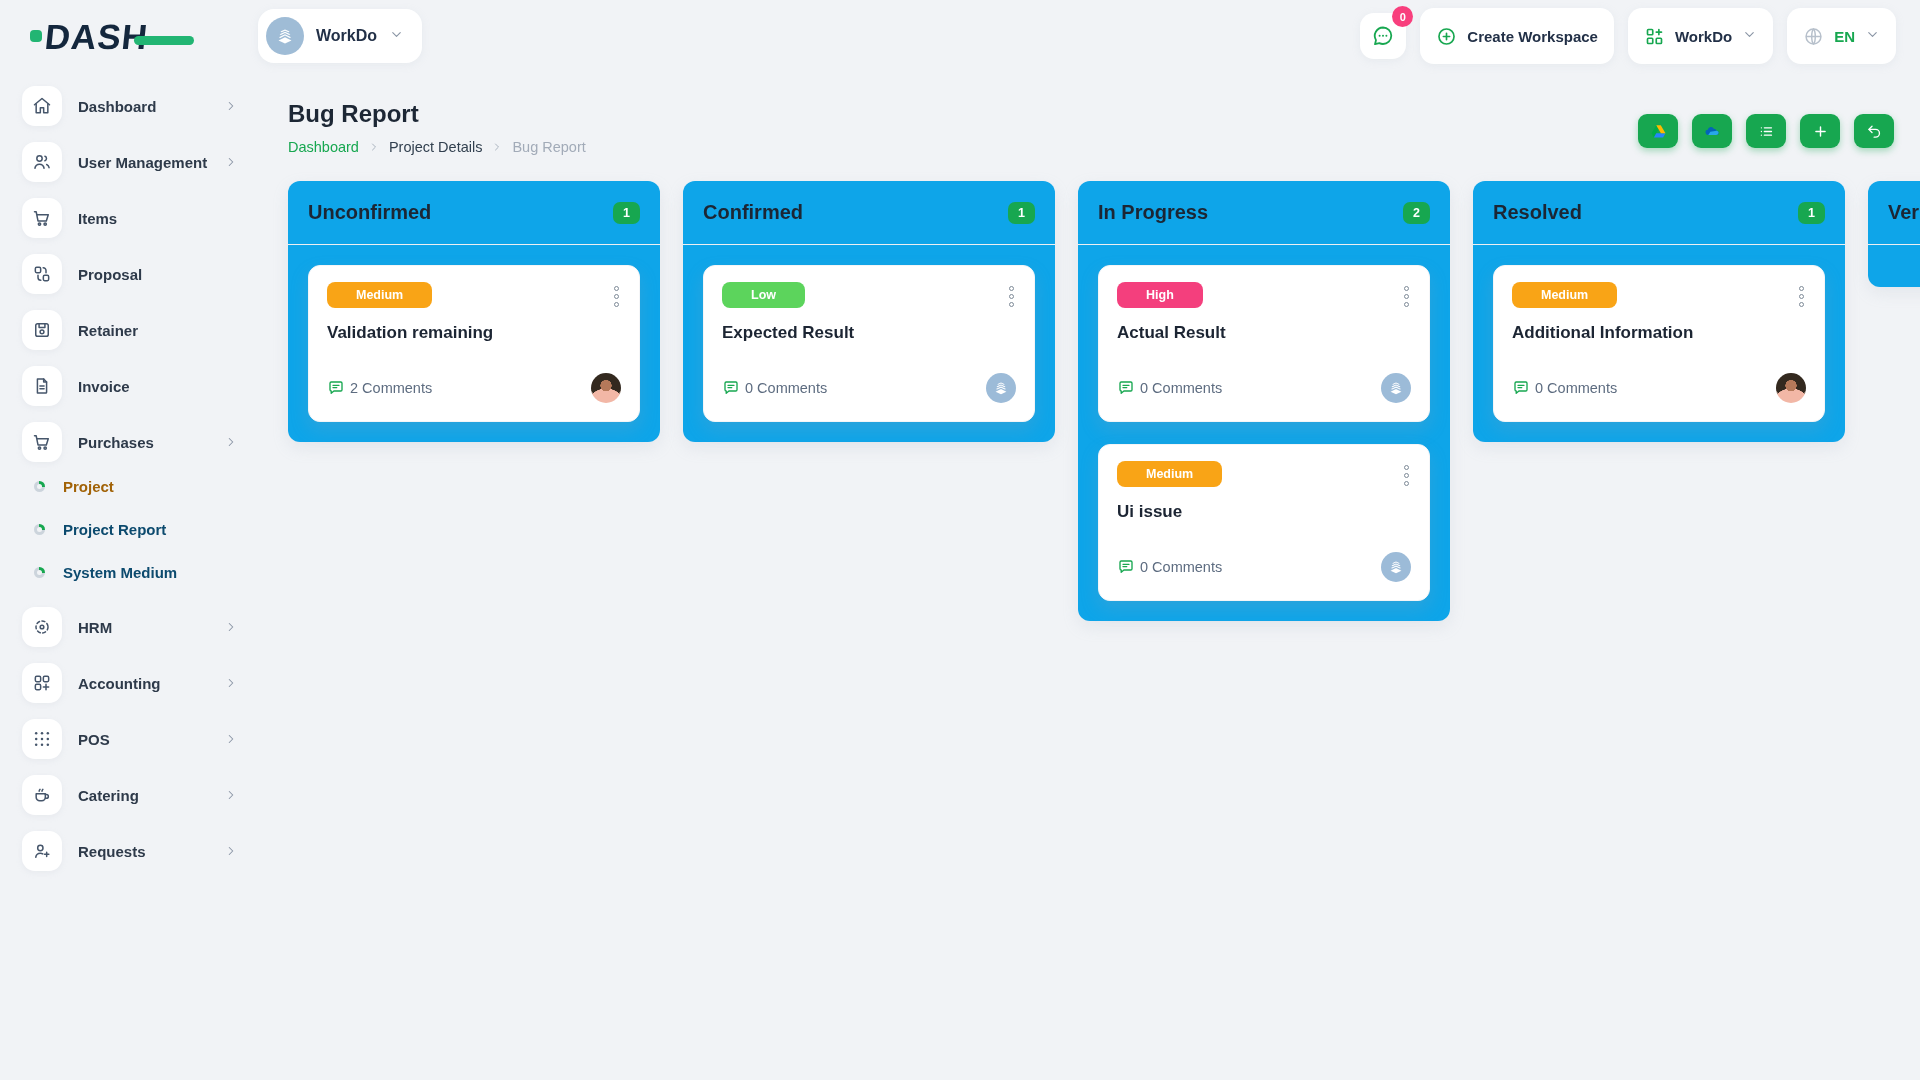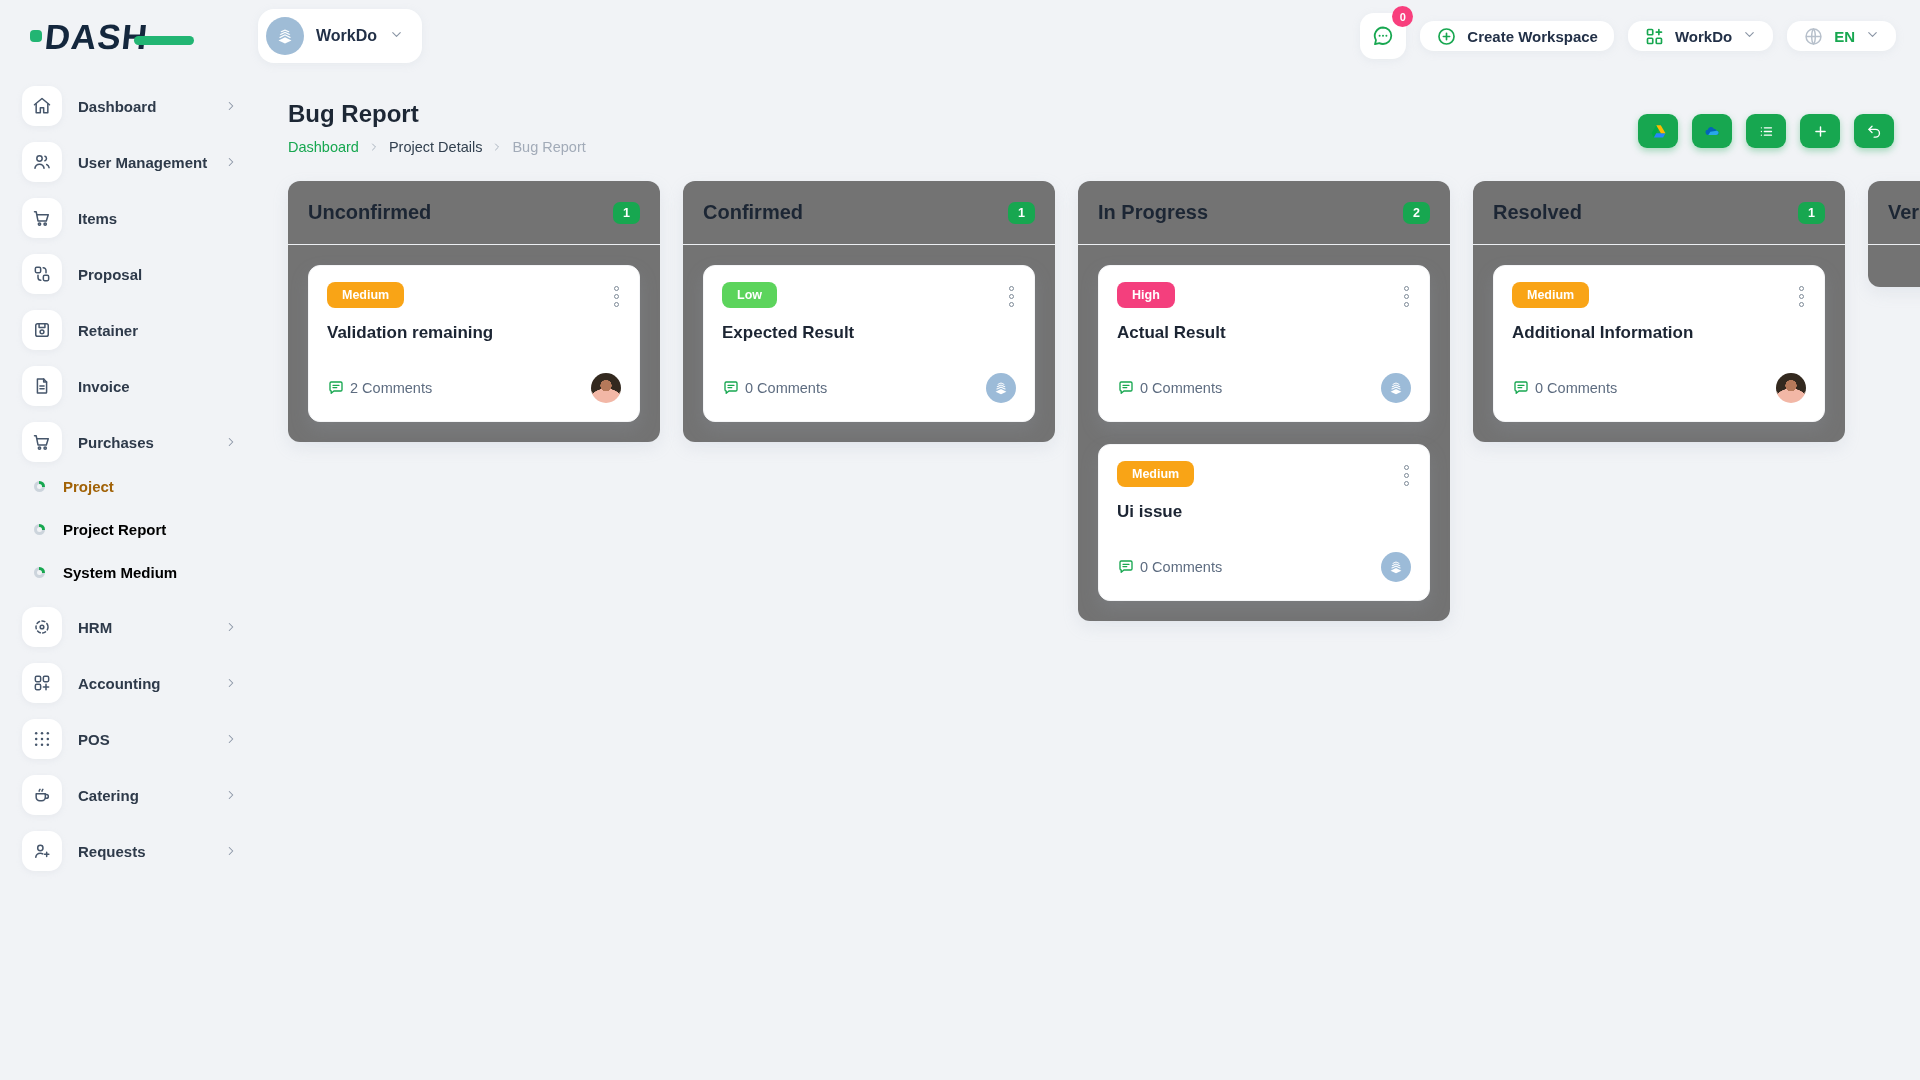--- a/index.html
+++ b/index.html
@@ -28,21 +28,21 @@
   .chev svg { width:15px; height:15px; stroke:#8a95a5; }
   .tb-right { margin-left:auto; display:flex; align-items:center; gap:14px; }
   .icon-btn { position:relative; width:46px; height:46px; border-radius:14px; background:#fff;
               display:flex; align-items:center; justify-content:center;
               box-shadow:0 2px 8px rgba(175,185,198,.15); }
   .icon-btn svg { width:24px; height:24px; }
   .msg-badge { position:absolute; top:-7px; right:-7px; min-width:21px; height:21px;
                border-radius:50%; background:#f83f7d; color:#fff; font-size:11px; font-weight:700;
                display:flex; align-items:center; justify-content:center; }
   .tb-pill { display:flex; align-items:center; gap:10px; background:#fff; border-radius:14px;
-             height:30px; padding:0 16px; box-shadow:0 2px 8px rgba(175,185,198,.15);
+             height:56px; padding:0 16px; box-shadow:0 2px 8px rgba(175,185,198,.15);
              font-size:15px; font-weight:600; color:#223047; }
   .tb-pill svg.lead { width:21px; height:21px; }
   .lang-label { color:#17a750; font-weight:700; }
 
   
   .sidebar { position:fixed; left:0; top:86px; width:258px; }
   .side-item { display:flex; align-items:center; gap:16px; height:40px;
                padding:0 20px 0 22px; margin-bottom:16px; }
   .tile { width:40px; height:40px; flex:0 0 40px; background:#fff; border-radius:13px;
           display:flex; align-items:center; justify-content:center; color:#46566b;
@@ -53,52 +53,52 @@
   .side-chev svg { width:14px; height:14px; stroke:#8a95a5; }
   .side-item.active { background:#17a750; border-radius:14px; height:48px;
                       margin:0 12px 16px 12px; padding:0 16px 0 10px; }
   .side-item.active .tile { width:36px; height:36px; flex:0 0 36px; border-radius:11px; color:#17a750; box-shadow:none; }
   .side-item.active .side-label { color:#fff; }
   .side-item.active .side-chev svg { stroke:#fff; }
   .sub-item { display:flex; align-items:center; gap:18px; padding-left:34px; margin-bottom:26px; }
   .bullet { width:11px; height:11px; border-radius:50%; position:relative;
             background:conic-gradient(#17a750 0 100deg,#ccd4dc 100deg 360deg); }
   .bullet::after { content:""; position:absolute; inset:3px; border-radius:50%; background:#f1f3f6; }
-  .sub-label { font-size:15px; font-weight:600; color:#000000; }
+  .sub-label { font-size:15px; font-weight:600; color:#0c4a6e; }
   .sub-item.active .sub-label { color:#a16207; }
 
   
   .main { margin-left:258px; padding:28px 0 0 30px; width:1662px; }
   .page-head { display:flex; align-items:flex-start; justify-content:space-between; padding-right:26px; }
   h1 { font-size:24px; font-weight:600; color:#1d2735; }
   .crumbs { display:flex; align-items:center; gap:9px; margin-top:11px; font-size:14.5px; }
   .crumb-link { color:#17a750; }
   .crumb-mid { color:#32404f; }
   .crumb-cur { color:#a2abb8; }
   .crumb-sep svg { width:12px; height:12px; stroke:#a2abb8; display:block; }
   .toolbar { display:flex; gap:14px; margin-top:14px; }
   .tool-btn { width:40px; height:34px; border-radius:9px; background:#17a750;
               display:flex; align-items:center; justify-content:center;
               box-shadow:0 3px 7px rgba(23,167,80,.35); }
   .tool-btn svg { width:17px; height:17px; }
 
   
   .board { display:flex; gap:23px; align-items:flex-start; margin-top:26px; }
-  .column { width:372px; flex:0 0 372px; background:#737373; border-radius:12px;
+  .column { width:372px; flex:0 0 372px; background:#0ea5e9; border-radius:12px;
             box-shadow:0 6px 16px rgba(169,180,192,.18); }
   .col-header { display:flex; align-items:center; justify-content:space-between;
                 height:64px; padding:0 20px; border-bottom:1px solid #edeff2; }
   .col-title { font-size:20px; font-weight:700; color:#1c2634; }
   .col-badge { background:#17a750; color:#fff; font-size:12.5px; font-weight:700;
                padding:4px 10px; border-radius:7px; }
   .col-body { padding:20px; display:flex; flex-direction:column; gap:22px; min-height:42px; }
   .card { background:#fff; border-radius:12px; padding:16px 18px 18px;
           border:1px solid #f4f5f7; box-shadow:0 8px 18px rgba(150,160,175,.22); }
   .card-top { display:flex; justify-content:space-between; align-items:flex-start; }
-  .pill { color:#fff; font-size:12.5px; font-weight:600; padding:6px 15px; border-radius:8px; }
+  .pill { color:#fff; font-size:12.5px; font-weight:600; padding:6px 29px; border-radius:8px; }
   .kebab { display:flex; flex-direction:column; gap:3px; padding:4px 2px; }
   .kebab i { width:5px; height:5px; border-radius:50%; border:1.6px solid #7e8a97; display:block; }
   .card-title { font-size:17px; font-weight:700; color:#1c2533; margin-top:12px; }
   .card-footer { margin-top:30px; display:flex; justify-content:space-between; align-items:center; }
   .comments { display:flex; align-items:center; gap:5px; font-size:14.5px; color:#5d6c80; }
   .comments svg { width:18px; height:18px; }
   .avatar { width:30px; height:30px; border-radius:50%; overflow:hidden; flex:0 0 30px; }
   .avatar.building { background:#9cbbd8; display:flex; align-items:center; justify-content:center; }
   .avatar.building svg { width:20px; height:20px; }
   .avatar.person {

